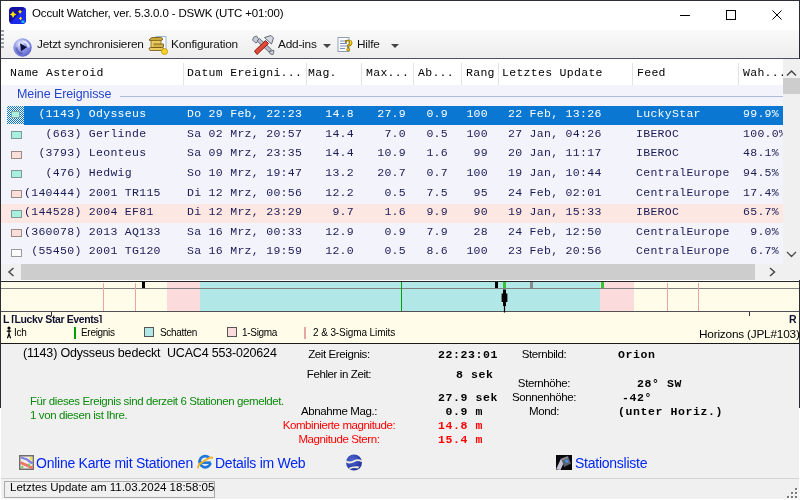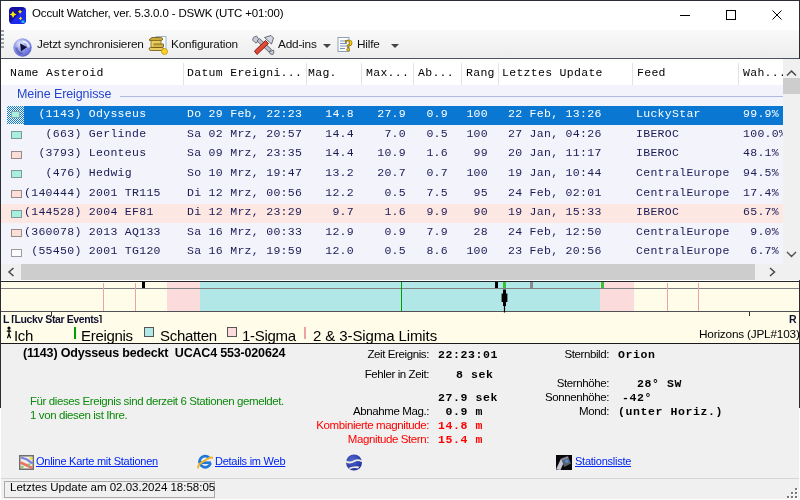--- a/index.html
+++ b/index.html
@@ -46,28 +46,28 @@
 .pinkband{background:#fbdbdb}
 #chart .hline{left:0;top:6px;width:798px;height:1px;background:#7f7f7f}
 #chart .bline{left:0;top:29px;width:798px;height:1.3px;background:#515156}
 .vred{top:1px;width:1px;height:28px;background:#e9a4a4}
 .tick{top:0;width:3px;height:6px}
 .btick{top:30px;width:1px;height:3.5px;background:#333}
 #lbl-l{left:2px;top:30.5px;font-size:10.5px;font-weight:bold;color:#101030;letter-spacing:-0.4px}
 #lbl-r{left:788px;top:30.5px;font-size:10.5px;font-weight:bold;color:#101030}
 
 #legend{left:0;top:322px;width:798px;height:21px;background:#fffde9;border-bottom:1.7px solid #1a1a1a}
-#legend .li{position:absolute;top:4px;font-size:15px;letter-spacing:-0.3px;color:#000;white-space:pre}
+#legend .li{position:absolute;top:4px;font-size:10px;letter-spacing:-0.3px;color:#000;white-space:pre}
 .lbox{position:absolute;top:3.5px;width:10px;height:10px;border:1px solid #555}
 
 #details{left:0;top:343.7px;width:798px;height:133px;background:#f0f0f0;font-size:11.5px;letter-spacing:-0.4px;color:#000}
 .dlabel{position:absolute;white-space:pre}
-.rlab{position:absolute;text-align:right;white-space:pre}
+.rlab{position:absolute;text-align:center;white-space:pre}
 .dval{position:absolute;font-family:"Liberation Mono",monospace;font-size:11.5px;font-weight:bold;letter-spacing:0.6px;white-space:pre}
-a.lnk{position:absolute;color:#0026f5;font-size:11px;letter-spacing:-0.25px;text-decoration:underline;white-space:pre}
+a.lnk{position:absolute;color:#0026f5;font-size:14px;letter-spacing:-0.25px;white-space:pre}
 
 #status{left:0;top:477px;width:798px;height:21px;background:#f0f0f0;border-top:1px solid #d5d5d5}
 #stbox{position:absolute;left:3px;top:2px;width:211px;height:17px;border:1px solid #aaa;background:#f0f0f0}
 #sttext{position:absolute;left:5px;top:-1px;font-size:11.5px;color:#000;white-space:nowrap}
 </style>
 </head>
 <body>
 <div id="win">
 
   <div class="abs" id="titlebar">
@@ -247,21 +247,21 @@
     <div class="lbox cyan" style="left:143px"></div>
     <div class="li" style="left:159px">Schatten</div>
     <div class="lbox pinkband" style="left:226px"></div>
     <div class="li" style="left:241px">1-Sigma</div>
     <div class="abs" style="left:303px;top:4px;width:1.5px;height:12px;background:#e9a4a4"></div>
     <div class="li" style="left:312px;letter-spacing:-0.1px">2 &amp; 3-Sigma Limits</div>
     <div class="li" style="left:698px;font-size:11.8px;letter-spacing:-0.2px">Horizons (JPL#103)</div>
   </div>
 
   <div class="abs" id="details">
-    <div class="dlabel" style="left:22px;top:1.5px;font-weight:bold;font-size:12.5px;letter-spacing:-0.18px">(1143) Odysseus bedeckt  UCAC4 553-020624</div>
+    <div class="dlabel" style="left:22px;top:1.5px;font-weight:normal;font-size:12.5px;letter-spacing:-0.18px">(1143) Odysseus bedeckt  UCAC4 553-020624</div>
     <div class="dlabel" style="left:29px;top:50px;color:#0c8a0c">Für dieses Ereignis sind derzeit 6 Stationen gemeldet.</div>
     <div class="dlabel" style="left:29px;top:64.5px;color:#0c8a0c">1 von diesen ist Ihre.</div>
 
     <div class="rlab" style="left:248px;top:3px;width:180px">Zeit Ereignis:</div>
     <div class="dval" style="left:437px;top:3px">22:23:01</div>
     <div class="rlab" style="left:248px;top:23px;width:180px">Fehler in Zeit:</div>
     <div class="dval" style="left:440px;top:23px">  8 sek</div>
     <div class="dval" style="left:437px;top:46px">27.9 sek</div>
     <div class="rlab" style="left:248px;top:60px;width:180px">Abnahme Mag.:</div>
     <div class="dval" style="left:437px;top:60px"> 0.9 m</div>
@@ -311,21 +311,21 @@
       <path d="M0 14.5 L5 3.5 L8.2 6.5 L4.5 15 Z" fill="#c6c6d6"></path>
       <path d="M5 3.5 L12 1 L15 8.5 L8.2 12 Z" fill="#59616c"></path>
       <path d="M5.5 3.8 L11.5 1.6 L12.2 3 L6.5 5.4 Z" fill="#8a8a96"></path>
       <circle cx="10.8" cy="6.3" r="1.7" fill="#4a90e0"></circle>
     </svg>
     <a class="lnk" style="left:574px;top:110px">Stationsliste</a>
   </div>
 
   <div class="abs" id="status">
     <div id="stbox">
-        <div id="sttext">Letztes Update am 02.03.2024 18:58:05</div>
+        <div id="sttext">Letztes Update am 11.03.2024 18:58:05</div>
       </div>
     <svg class="abs" style="left:785px;top:8px" width="13" height="13">
       <g fill="#ffffff">
         <rect x="10" y="2" width="2" height="2"></rect>
           <rect x="6" y="6" width="2" height="2"></rect>
           <rect x="10" y="6" width="2" height="2"></rect>
         <rect x="2" y="10" width="2" height="2"></rect>
           <rect x="6" y="10" width="2" height="2"></rect>
           <rect x="10" y="10" width="2" height="2"></rect>
       </g>

